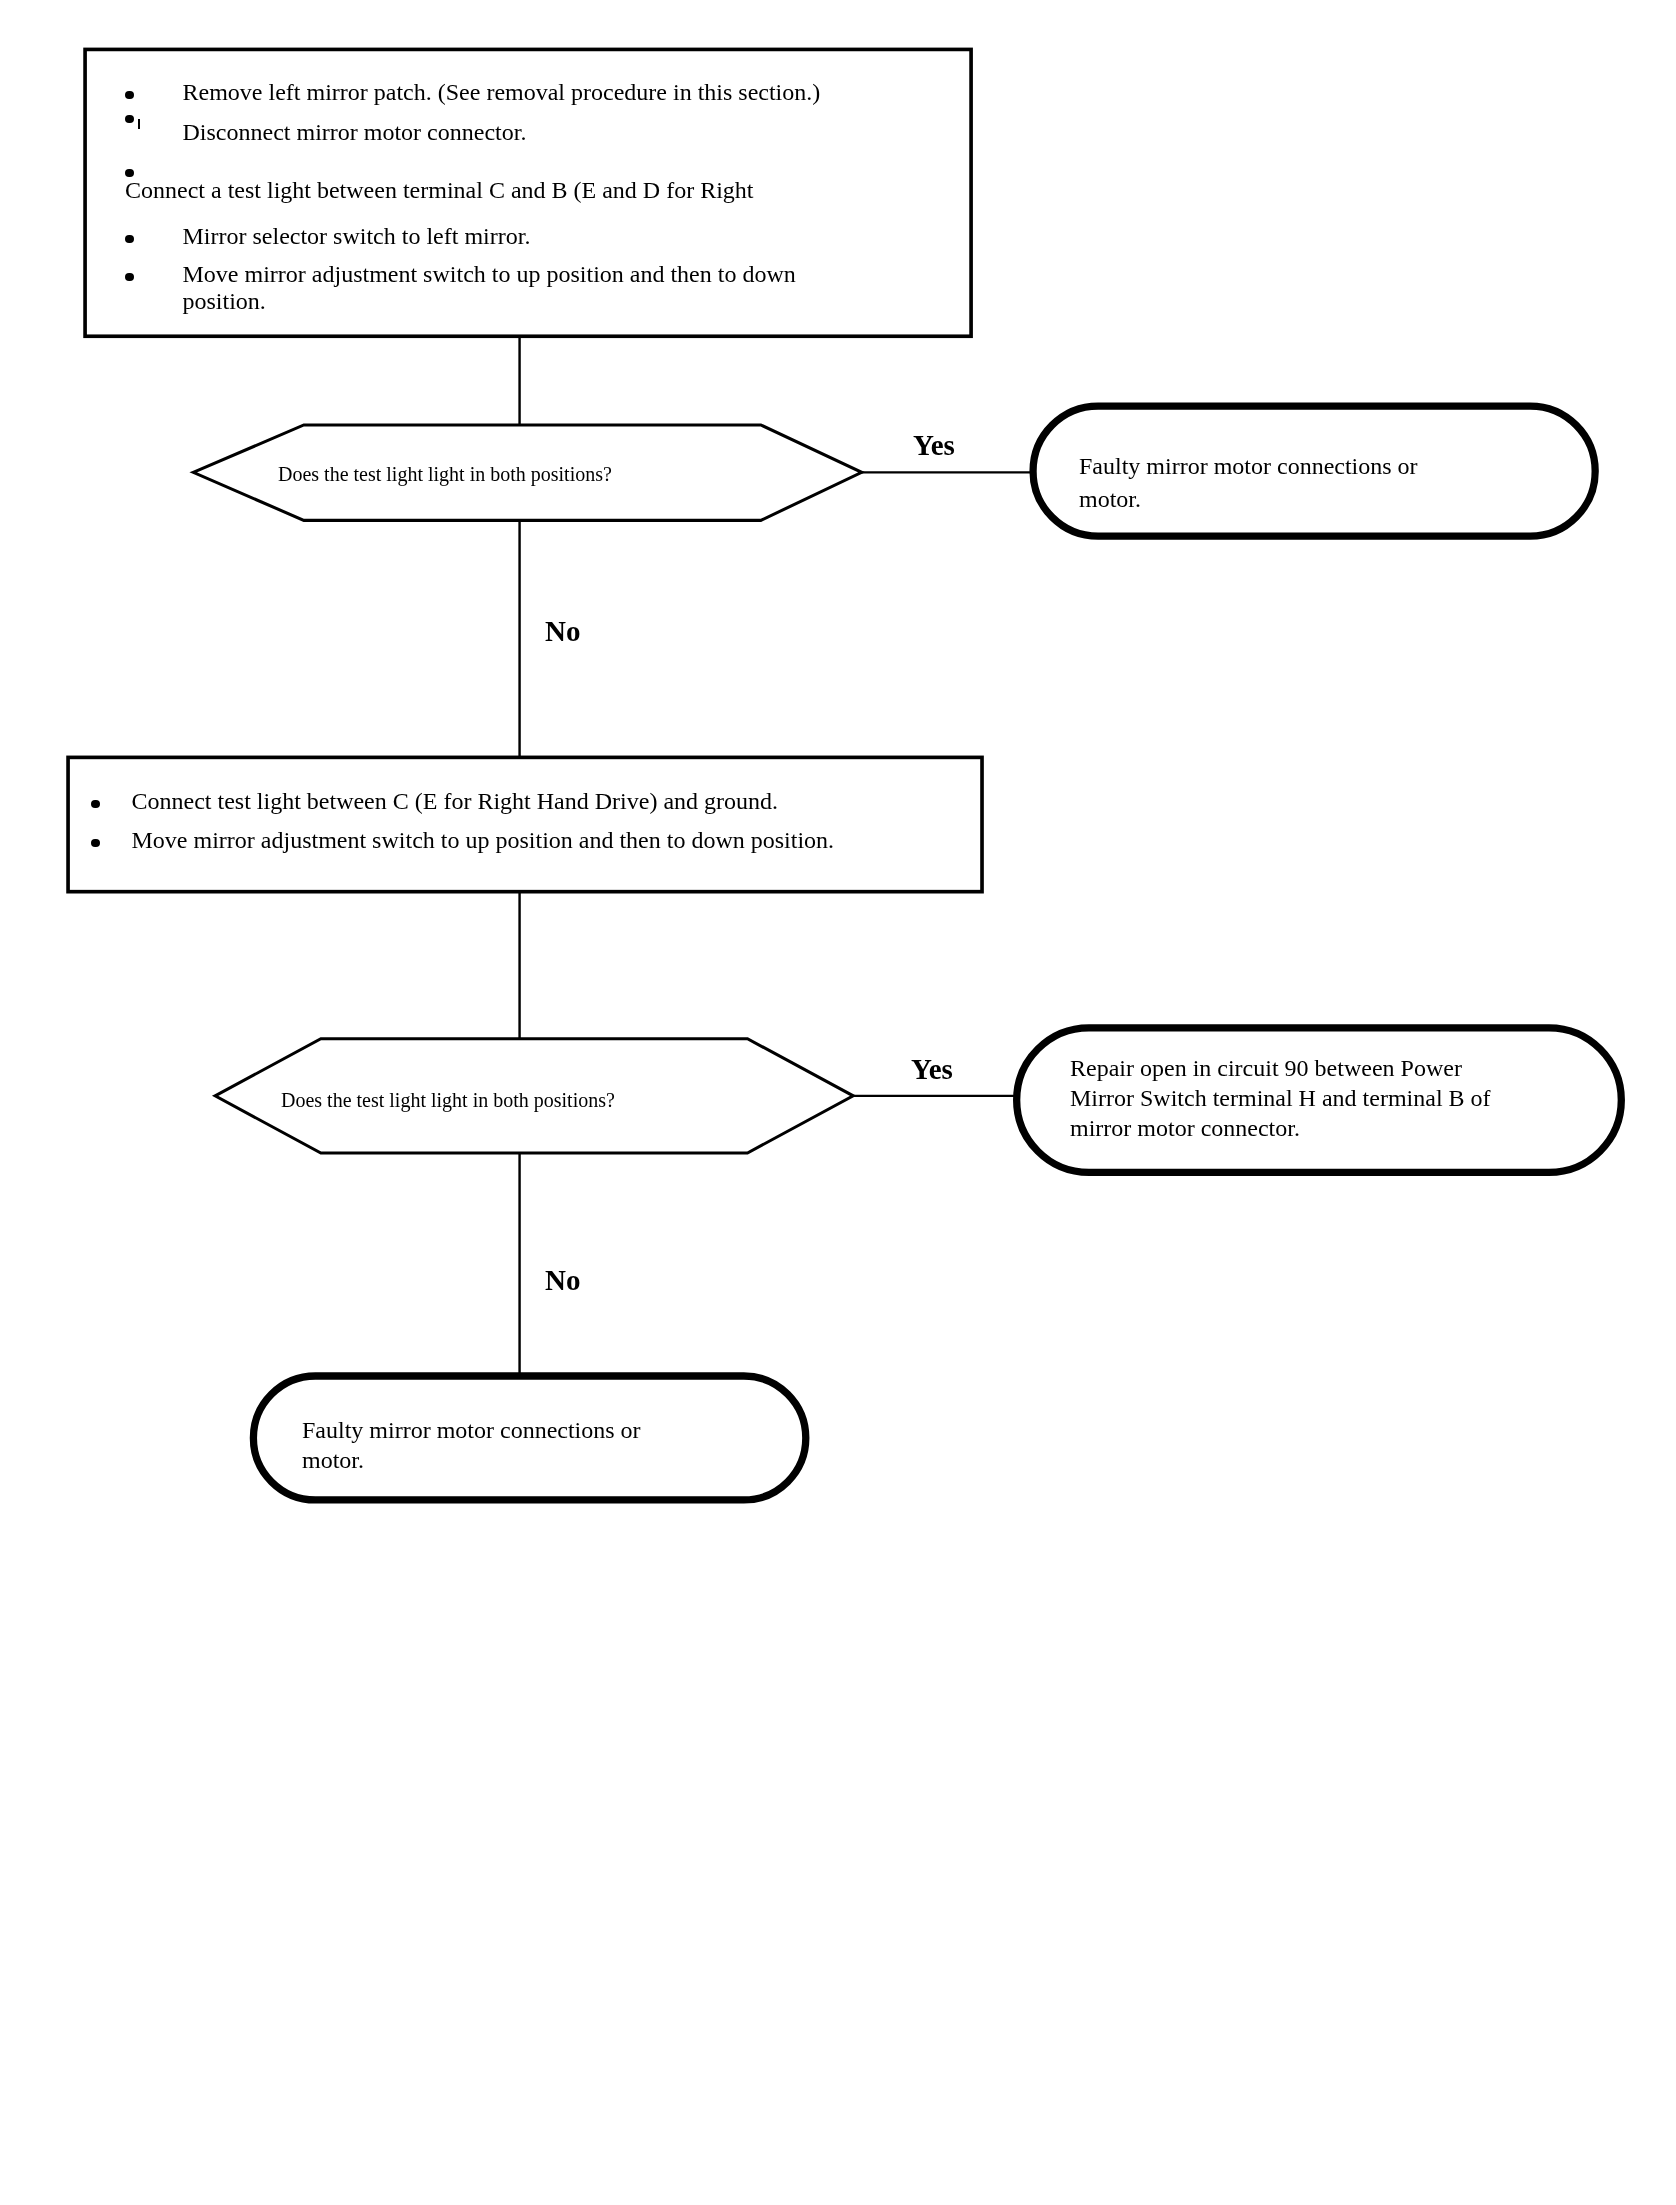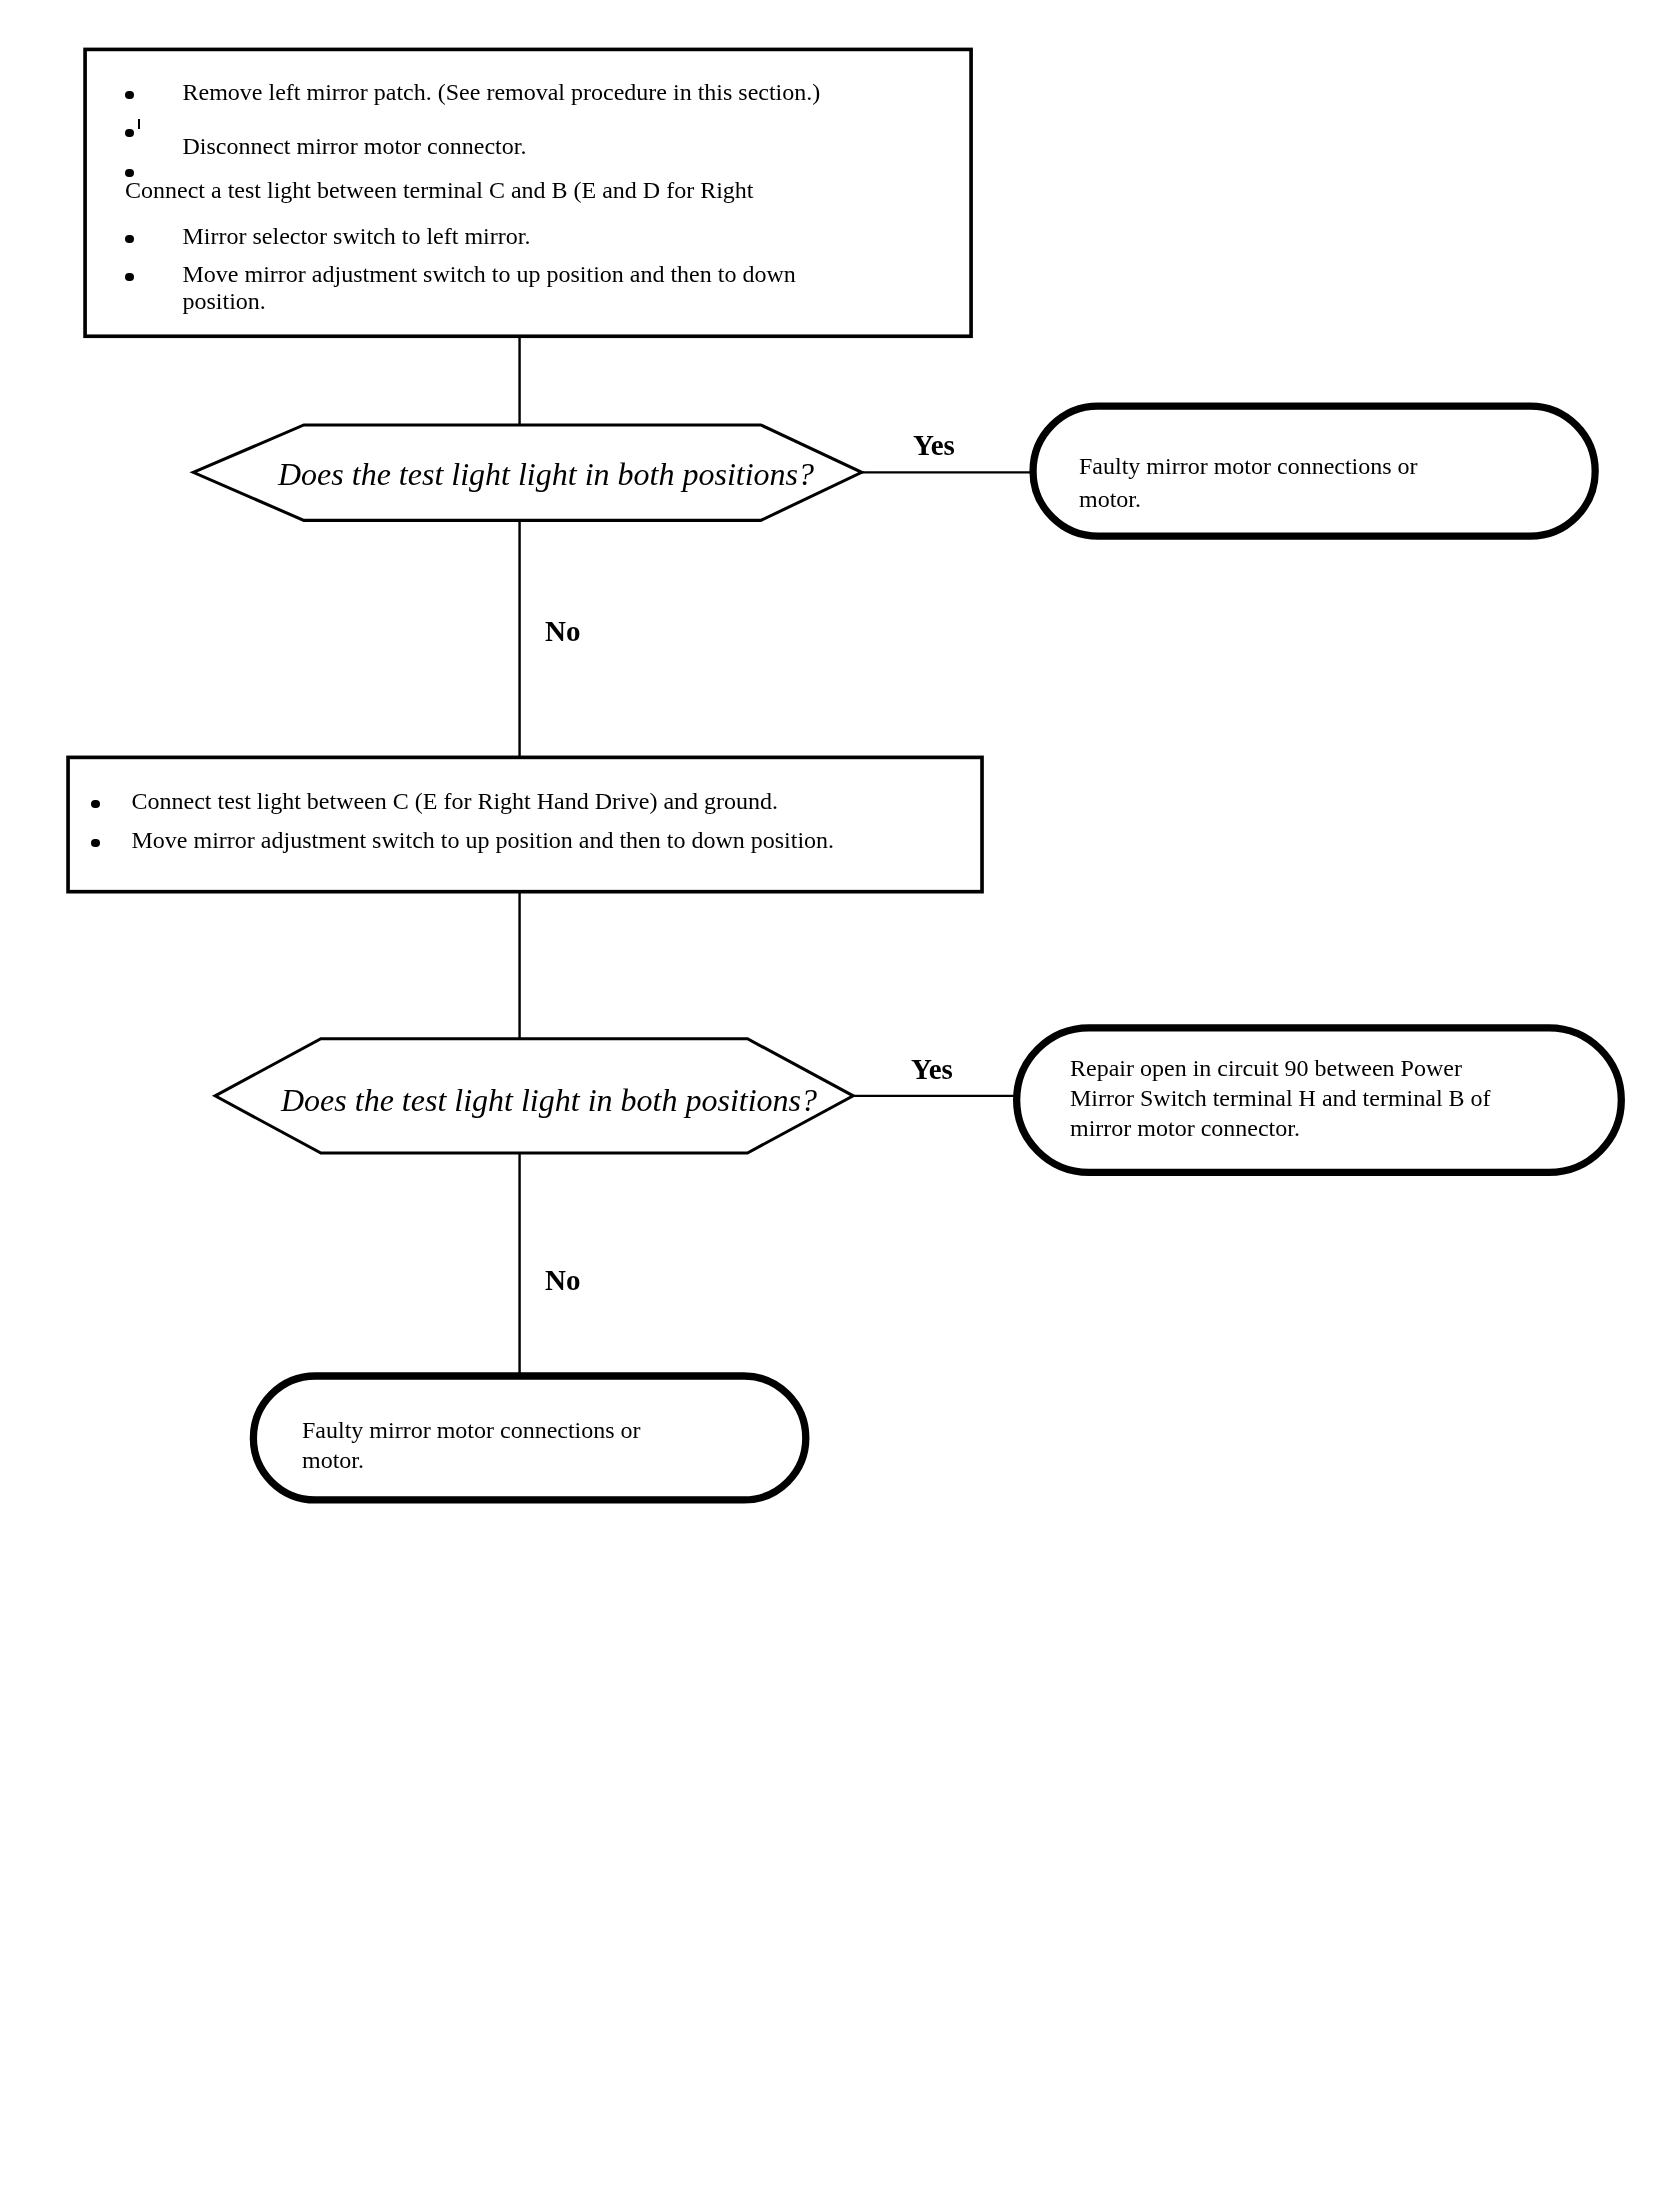--- a/index.html
+++ b/index.html
@@ -42,21 +42,21 @@
     width: 8.5px;
     height: 8.5px;
     border-radius: 50%;
     background: #000;
     margin-top: 11.5px;
   }
   .box1-row .bdot { margin-right: 49px; }   
   .box2-row .bdot { margin-right: 32px; }   
   .bdot.raised { margin-top: -4.3px; }
   
-  .decision-text { font-size: 32px; line-height: 27px; font-style: italic; }
+  .decision-text { font-size: 20px; line-height: 27px; }
   .branch-label  { font-size: 29px; line-height: 27px; font-weight: bold; }
   .oval-text     { font-size: 24px; }
   .oval-text div { white-space: nowrap; }
   .lh54 { line-height: 33px; }
   .lh50 { line-height: 30px; }
   .artifact {
     position: absolute;
     background: #000;
   }
 </style>
@@ -93,21 +93,21 @@
 
     <rect x="417" y="2218" width="909" height="204" rx="102" ry="102" fill="#ffffff" stroke="#000000" stroke-width="12"></rect>
   </svg>
 
   <div class="brow box1-row" style="left:125px; top:51px;">
     <span class="bdot"></span>
     <span class="lines">
         <div>Remove left mirror patch. (See removal procedure in this section.)</div>
       </span>
   </div>
-  <div class="brow box1-row" style="left:125px; top:105px;text-align:right;">
+  <div class="brow box1-row" style="left:125px; top:91px;text-align:right;">
     <span class="bdot raised"></span>
     <span class="lines">
         <div>Disconnect mirror motor connector.</div>
       </span>
   </div>
   <div class="brow box1-row" style="left:125px; top:129px;flex-direction:column;">
     <span class="bdot"></span>
     <span class="lines">
       <div>Connect a test light between terminal C and B (E and D for Right</div>
     </span>

